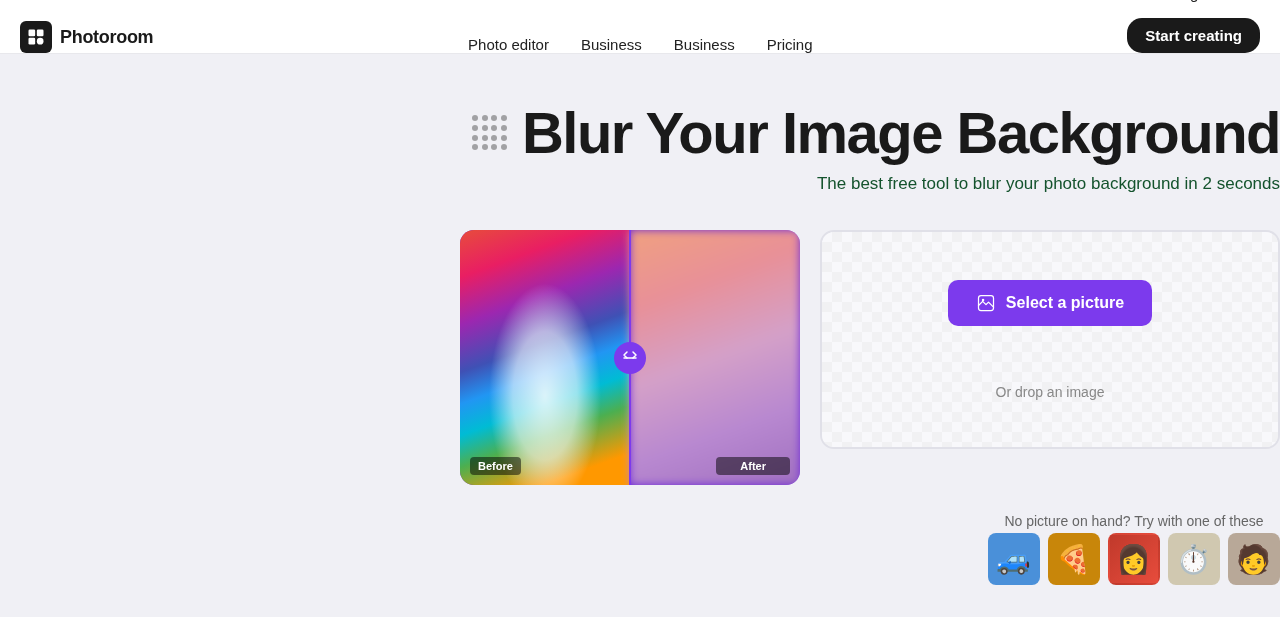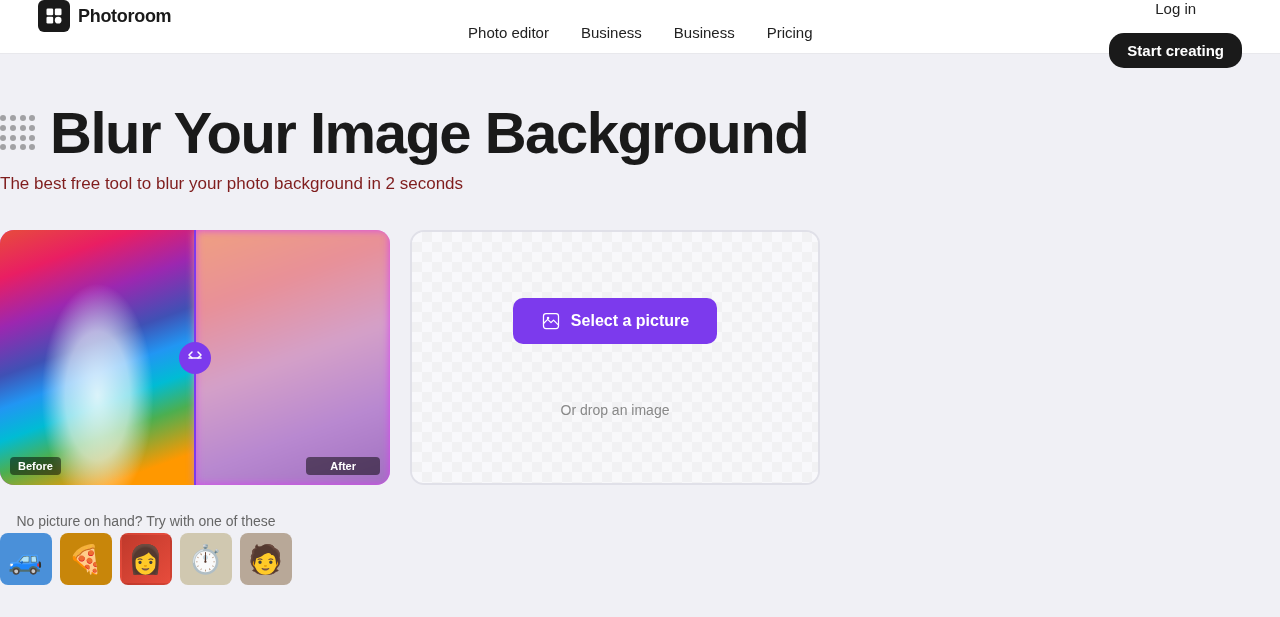--- a/index.html
+++ b/index.html
@@ -9,23 +9,23 @@
       min-height: 617px;
       width: 1280px;
       overflow-x: hidden;
     }
 
     
     header {
       background: #ffffff;
       height: 54px;
       display: flex;
-      align-items: flex-start;
+      align-items: flex-end;
       justify-content: space-between;
-      padding: 0 38px;
+      padding: 0 20px;
       border-bottom: 1px solid #e8e8ec;
     }
     .logo-area {
       display: flex;
       align-items: center;
       gap: 8px;
     }
     .logo-icon {
       width: 32px;
       height: 32px;
@@ -77,21 +77,21 @@
       padding: 9px 18px;
       font-size: 15px;
       font-weight: 600;
       cursor: pointer;
     }
 
     
     main {
       display: flex;
       flex-direction: column;
-      align-items: flex-start;
+      align-items: flex-end;
       padding-top: 50px;
     }
 
     
     .hero-title-area {
       display: flex;
       align-items: center;
       gap: 14px;
       margin-bottom: 12px;
     }
@@ -112,41 +112,41 @@
     }
     .hero-title {
       font-size: 58px;
       font-weight: 800;
       color: #1a1a1a;
       letter-spacing: -1.5px;
       line-height: 1;
     }
     .hero-subtitle {
       font-size: 17px;
-      color: #7f1d1d;
+      color: #14532d;
       margin-bottom: 36px;
       text-align: center;
     }
 
     
     .tool-area {
       display: flex;
       gap: 20px;
       width: 820px;
       margin-bottom: 28px;
     }
 
     
     .before-after-container {
-      width: 390px;
+      width: 340px;
       height: 255px;
       border-radius: 14px;
       overflow: hidden;
       position: relative;
-      background: #d946ef;
+      background: #6d28d9;
       flex-shrink: 0;
     }
     
     .divider-line {
       position: absolute;
       top: 0;
       left: 50%;
       width: 2px;
       height: 100%;
       background: #7c3aed;
@@ -191,21 +191,21 @@
       font-size: 11px;
       font-weight: 600;
       padding: 3px 24px;
       border-radius: 4px;
       z-index: 12;
     }
 
     
     .upload-area {
       flex: 1;
-      height: 255px;
+      height: 219px;
       background: #fff;
       border: 2px solid #e0e0e8;
       border-radius: 14px;
       display: flex;
       flex-direction: column;
       align-items: center;
       justify-content: center;
       gap: 14px;
       position: relative;
       overflow: hidden;

